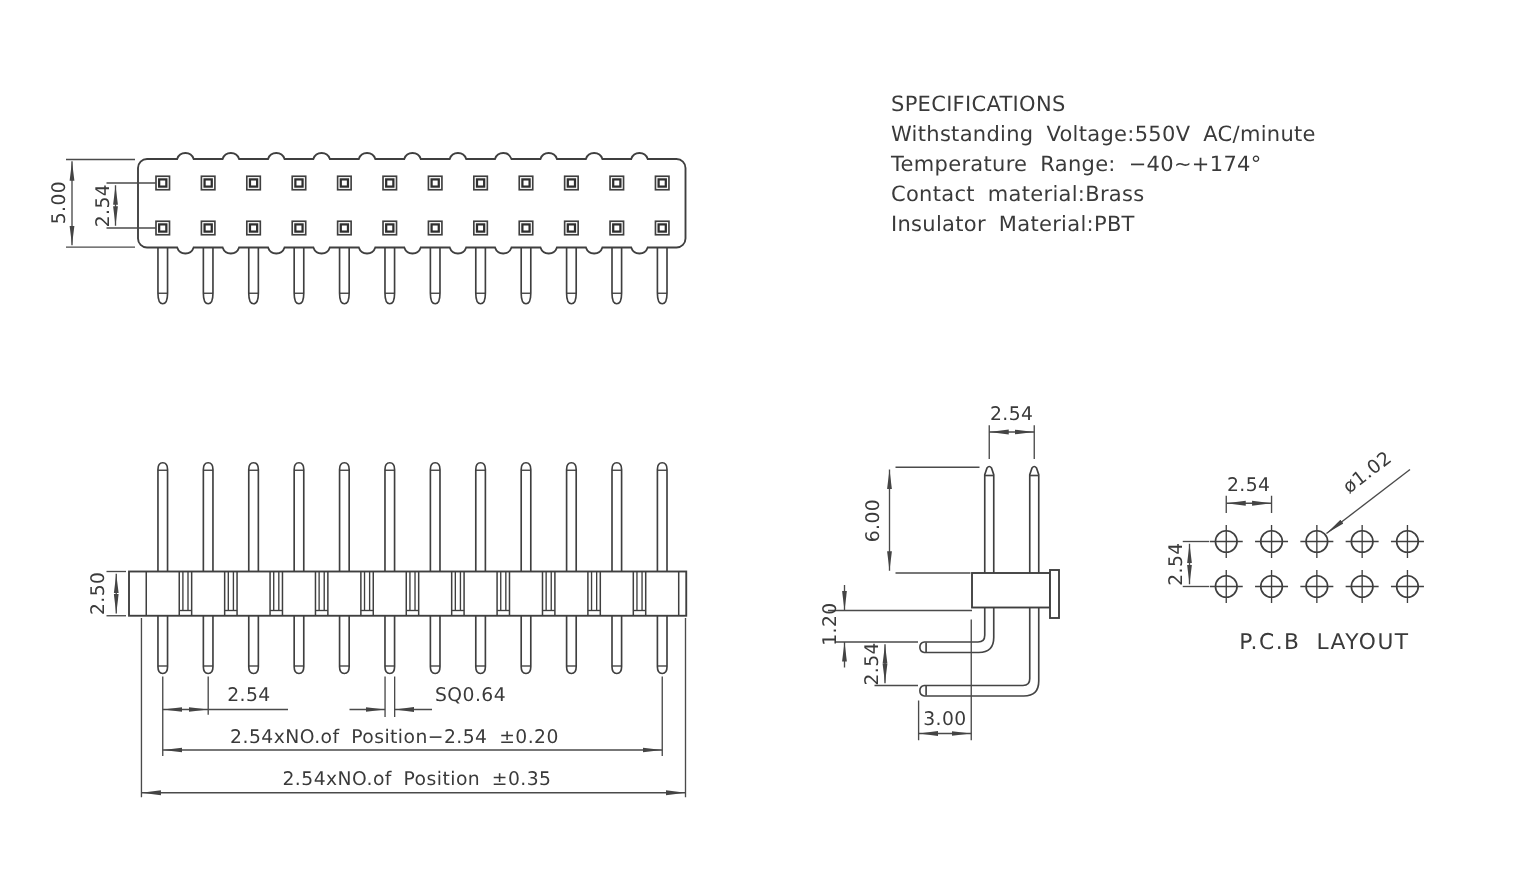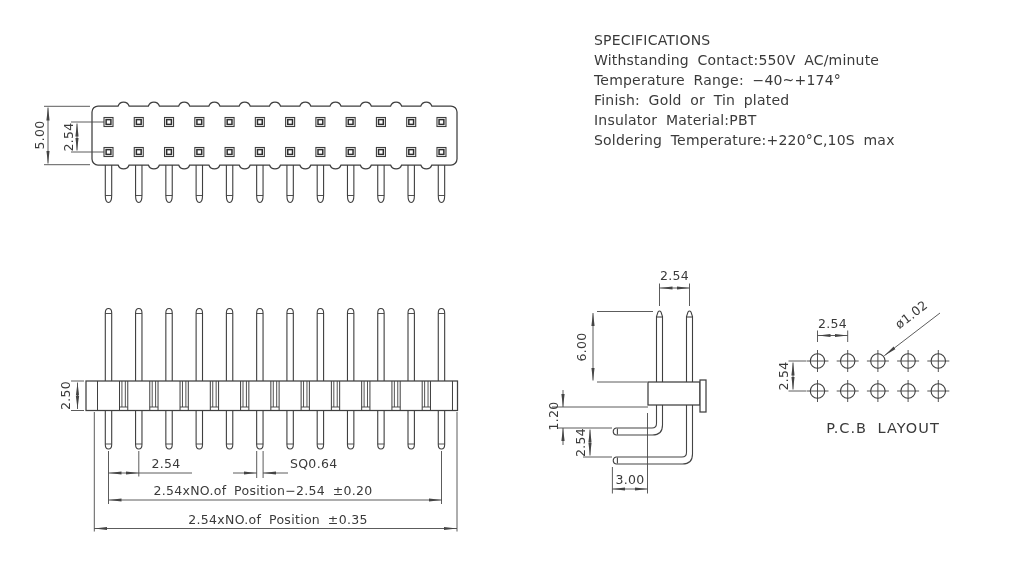--- a/index.html
+++ b/index.html
@@ -1,19 +1,19 @@
 <!DOCTYPE html>
 <html><head>
 <meta charset="utf-8">
 <style>
   html,body{margin:0;padding:0;background:#fff;}
   #stage{position:relative;width:1024px;height:584px;background:#fff;overflow:hidden;
          font-family:"DejaVu Sans","Liberation Sans",sans-serif;}
   #cad{position:absolute;left:0;top:0;}
-  #specs{position:absolute;left:594px;top:30px;width:420px;color:#3a3a3a;
+  #specs{position:absolute;left:594px;top:60px;width:420px;color:#3a3a3a;
          font-size:14px;line-height:20px;letter-spacing:.2px;word-spacing:4px;white-space:nowrap;}
   .ln{stroke:#444;stroke-width:1.1;fill:none;}
   .thin{stroke:#4a4a4a;stroke-width:.9;fill:none;}
   .body{fill:#fff;stroke:#3f3f3f;stroke-width:1.25;}
   .wh{fill:#fff;stroke:#3f3f3f;stroke-width:1.1;}
   text{fill:#3a3a3a;font-size:12.5px;letter-spacing:.3px;}
   .big{font-size:14.5px;letter-spacing:1px;word-spacing:5px;}
   .wide{word-spacing:3.5px;}
 </style>
 </head>
@@ -334,20 +334,19 @@
 
       <line class="thin" x1="884.3" y1="355.7" x2="940" y2="313" marker-start="url(#arr)"></line>
       <text transform="rotate(-37.5 914 318)" x="914" y="318" text-anchor="middle">ø1.02</text>
       <text class="big" x="883" y="432.5" text-anchor="middle">P.C.B LAYOUT</text>
     </g>
   </svg>
 
   <div id="specs">
     <div>SPECIFICATIONS</div>
     <div id="spec-lines">
-        <div>Withstanding Contact:550V AC/minute</div>
+        <div>Withstanding Voltage:550V AC/minute</div>
         <div>Temperature Range: −40~+174°</div>
-        <div>Finish: Gold or Tin plated</div>
+        <div>Contact material:Brass</div>
         <div>Insulator Material:PBT</div>
-        <div>Soldering Temperature:+220°C,10S max</div>
       </div>
   </div>
 </div>
 
 </body></html>

